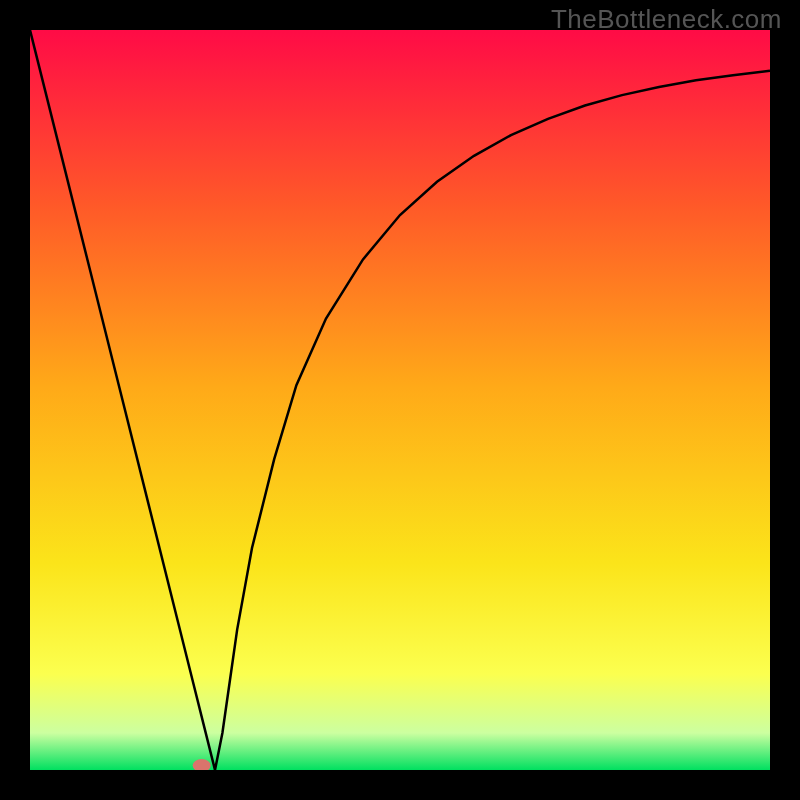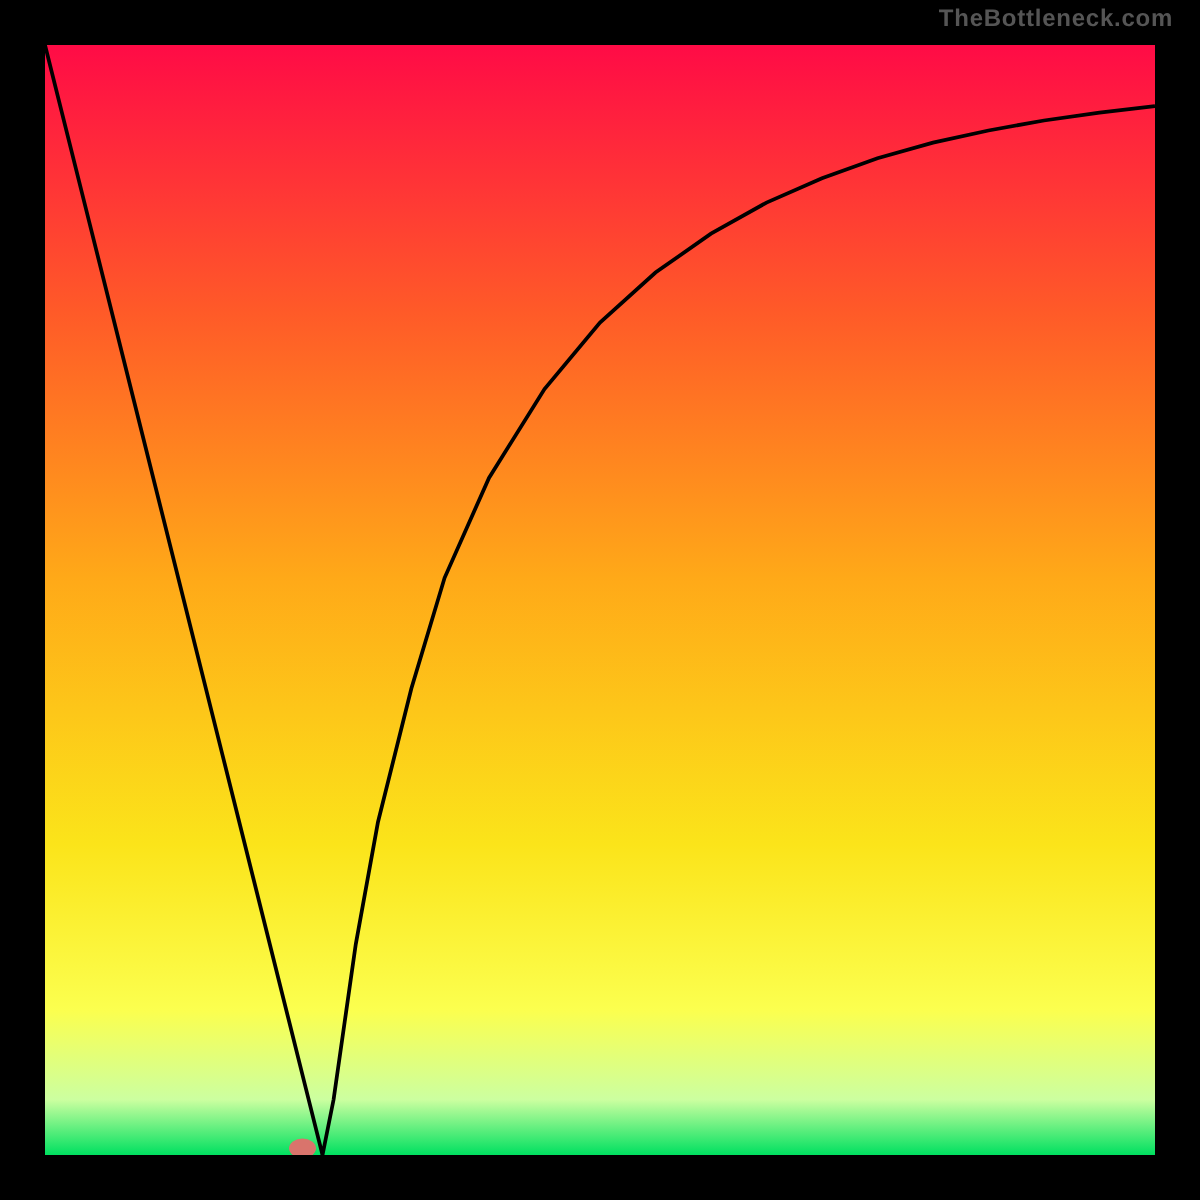--- a/index.html
+++ b/index.html
@@ -15,23 +15,23 @@
     position: relative;
     width: 800px;
     height: 800px;
     background: #000;
   }
   .watermark {
     position: absolute;
     top: 4px;
     right: 18px;
     color: #555;
-    font-size: 16px;
+    font-size: 26px;
     letter-spacing: 0.5px;
-    font-weight: 700;
+    font-weight: 400;
   }
   .plot {
     position: absolute;
     left: 30px;
     top: 30px;
     width: 740px;
     height: 740px;
   }
   .plot svg {
     width: 740px;

